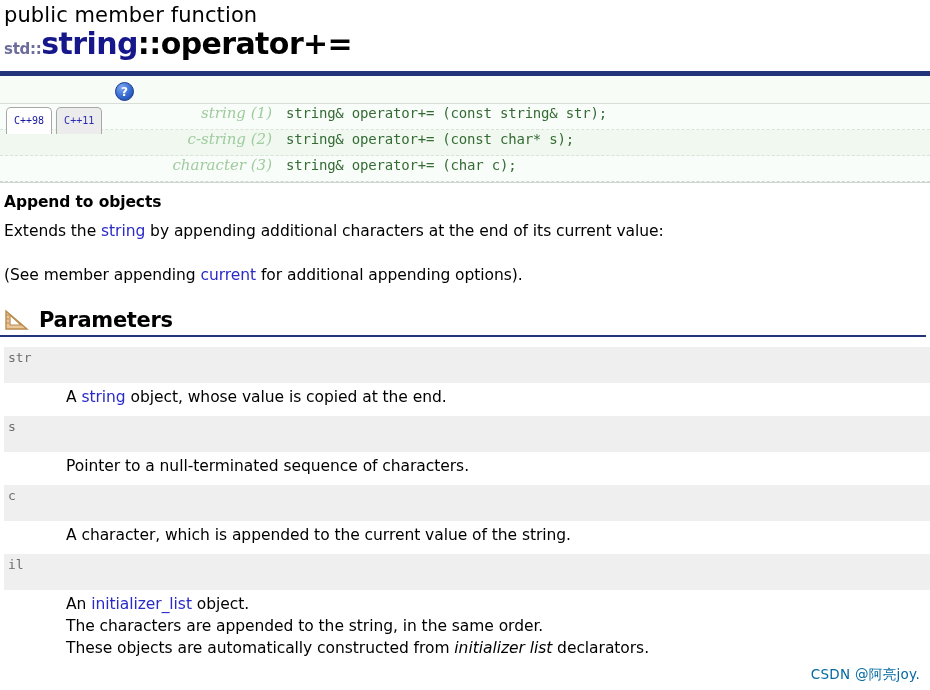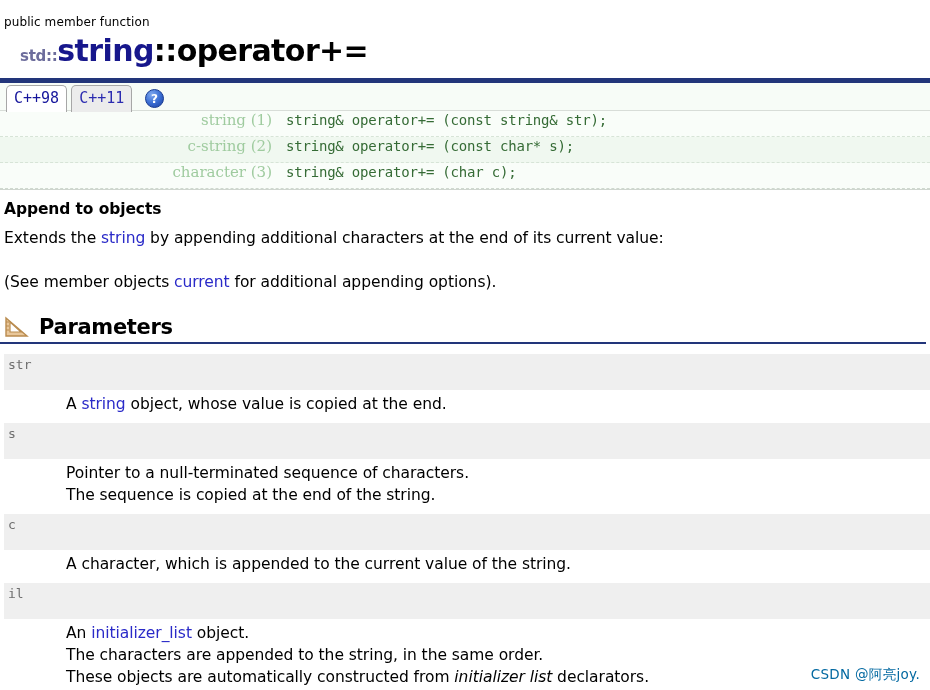--- a/index.html
+++ b/index.html
@@ -12,28 +12,28 @@
     height: 690px;
     position: relative;
     overflow: hidden;
     font-family: "DejaVu Sans", "Liberation Sans", sans-serif;
     color: #000000;
     -webkit-font-smoothing: none;
   }
 
   
   .kindline {
-    font-size: 12px;
-    color: #000;
-    padding: 13px 0 0 4px;
+    font-size: 21px;
+    color: #000;
+    padding: 6px 0 0 4px;
     line-height: 18px;
     letter-spacing: 0.1px;
   }
   .titleline {
-    padding: 3px 0 4px 20px;
+    padding: 3px 0 4px 4px;
     line-height: 34px;
     white-space: nowrap;
   }
   .t-std {
     font-size: 15px;
     font-weight: bold;
     color: #6d6d9c;
     letter-spacing: -0.3px;
   }
   .t-class {
@@ -64,30 +64,31 @@
   .tabs {
     position: absolute;
     left: 6px;
     top: 2px;
     display: flex;
     align-items: flex-start;
     gap: 4px;
   }
   .tab {
     font-family: "DejaVu Sans Mono", "Liberation Mono", monospace;
-    font-size: 15px;
+    font-size: 10px;
     color: #2b2bb0;
     border: 1px solid #a7a7a7;
     border-bottom: none;
     border-radius: 5px 5px 0 0;
     padding: 3px 7px 4px 7px;
     line-height: 19px;
     background: #ececec;
     position: relative;
     z-index: 1;
+    margin-top: 29px;
   }
   .tab.active {
     background: #ffffff;
     color: #16169c;
     z-index: 3;
   }
   .help-icon {
     margin-left: 9px;
     margin-top: 4px;
     width: 19px;
@@ -119,20 +120,21 @@
   .sigrow.alt {
     background: #f0f8f0;
   }
   .sigrow:last-child {
     border-bottom: 1px dashed #cfd9cf;
   }
   .sig-label {
     width: 286px;
     text-align: right;
     font-family: "DejaVu Serif", "Liberation Serif", serif;
+    font-style: italic;
     font-size: 15px;
     color: #9fcb9f;
     padding-right: 14px;
     box-sizing: border-box;
     white-space: nowrap;
   }
   .sig-code {
     font-family: "DejaVu Sans Mono", "Liberation Mono", monospace;
     font-size: 14px;
     color: #356b35;
@@ -269,21 +271,21 @@
   </div>
   <div class="sigrow">
     <div class="sig-label">character (3)</div>
     <div class="sig-code">string&amp; operator+= (char c);</div>
   </div>
 </div>
 
 <div class="desc">
   <h3>Append to objects</h3>
   <p><span>Extends the </span><a class="lnk" href="#">string</a><span> by appending additional characters at the end of its current value:</span></p>
-  <p><span>(See member objects </span><a class="lnk" href="#">current</a><span> for additional appending options).</span></p>
+  <p><span>(See member appending </span><a class="lnk" href="#">current</a><span> for additional appending options).</span></p>
 </div>
 
 <div class="section">
   <div class="section-head">
     <span class="ruler-icon">
       <svg width="26" height="24" viewBox="0 0 26 24">
         <polygon points="2,3 2,21 23,21" fill="#e9c79a" stroke="#b98b4e" stroke-width="1.4"></polygon>
         <polygon points="6,7 6,17 17,17" fill="#ffffff" stroke="#b98b4e" stroke-width="1.2"></polygon>
         <line x1="2" y1="7" x2="5" y2="7" stroke="#b98b4e" stroke-width="1"></line>
         <line x1="2" y1="11" x2="5" y2="11" stroke="#b98b4e" stroke-width="1"></line>
@@ -297,21 +299,20 @@
   <div class="params">
 
     <div class="param-name">str</div>
     <div class="param-desc">
       <span>A </span><a class="lnk" href="#">string</a><span> object, whose value is copied at the end.</span>
     </div>
 
     <div class="param-name">s</div>
     <div class="param-desc">
       <div>Pointer to a null-terminated sequence of characters.</div>
-      <div>The sequence is copied at the end of the string.</div>
     </div>
 
     <div class="param-name">c</div>
     <div class="param-desc">
       <span>A character, which is appended to the current value of the string.</span>
     </div>
 
     <div class="param-name">il</div>
     <div class="param-desc">
       <div><span>An </span><a class="lnk" href="#">initializer_list</a><span> object.</span></div>

